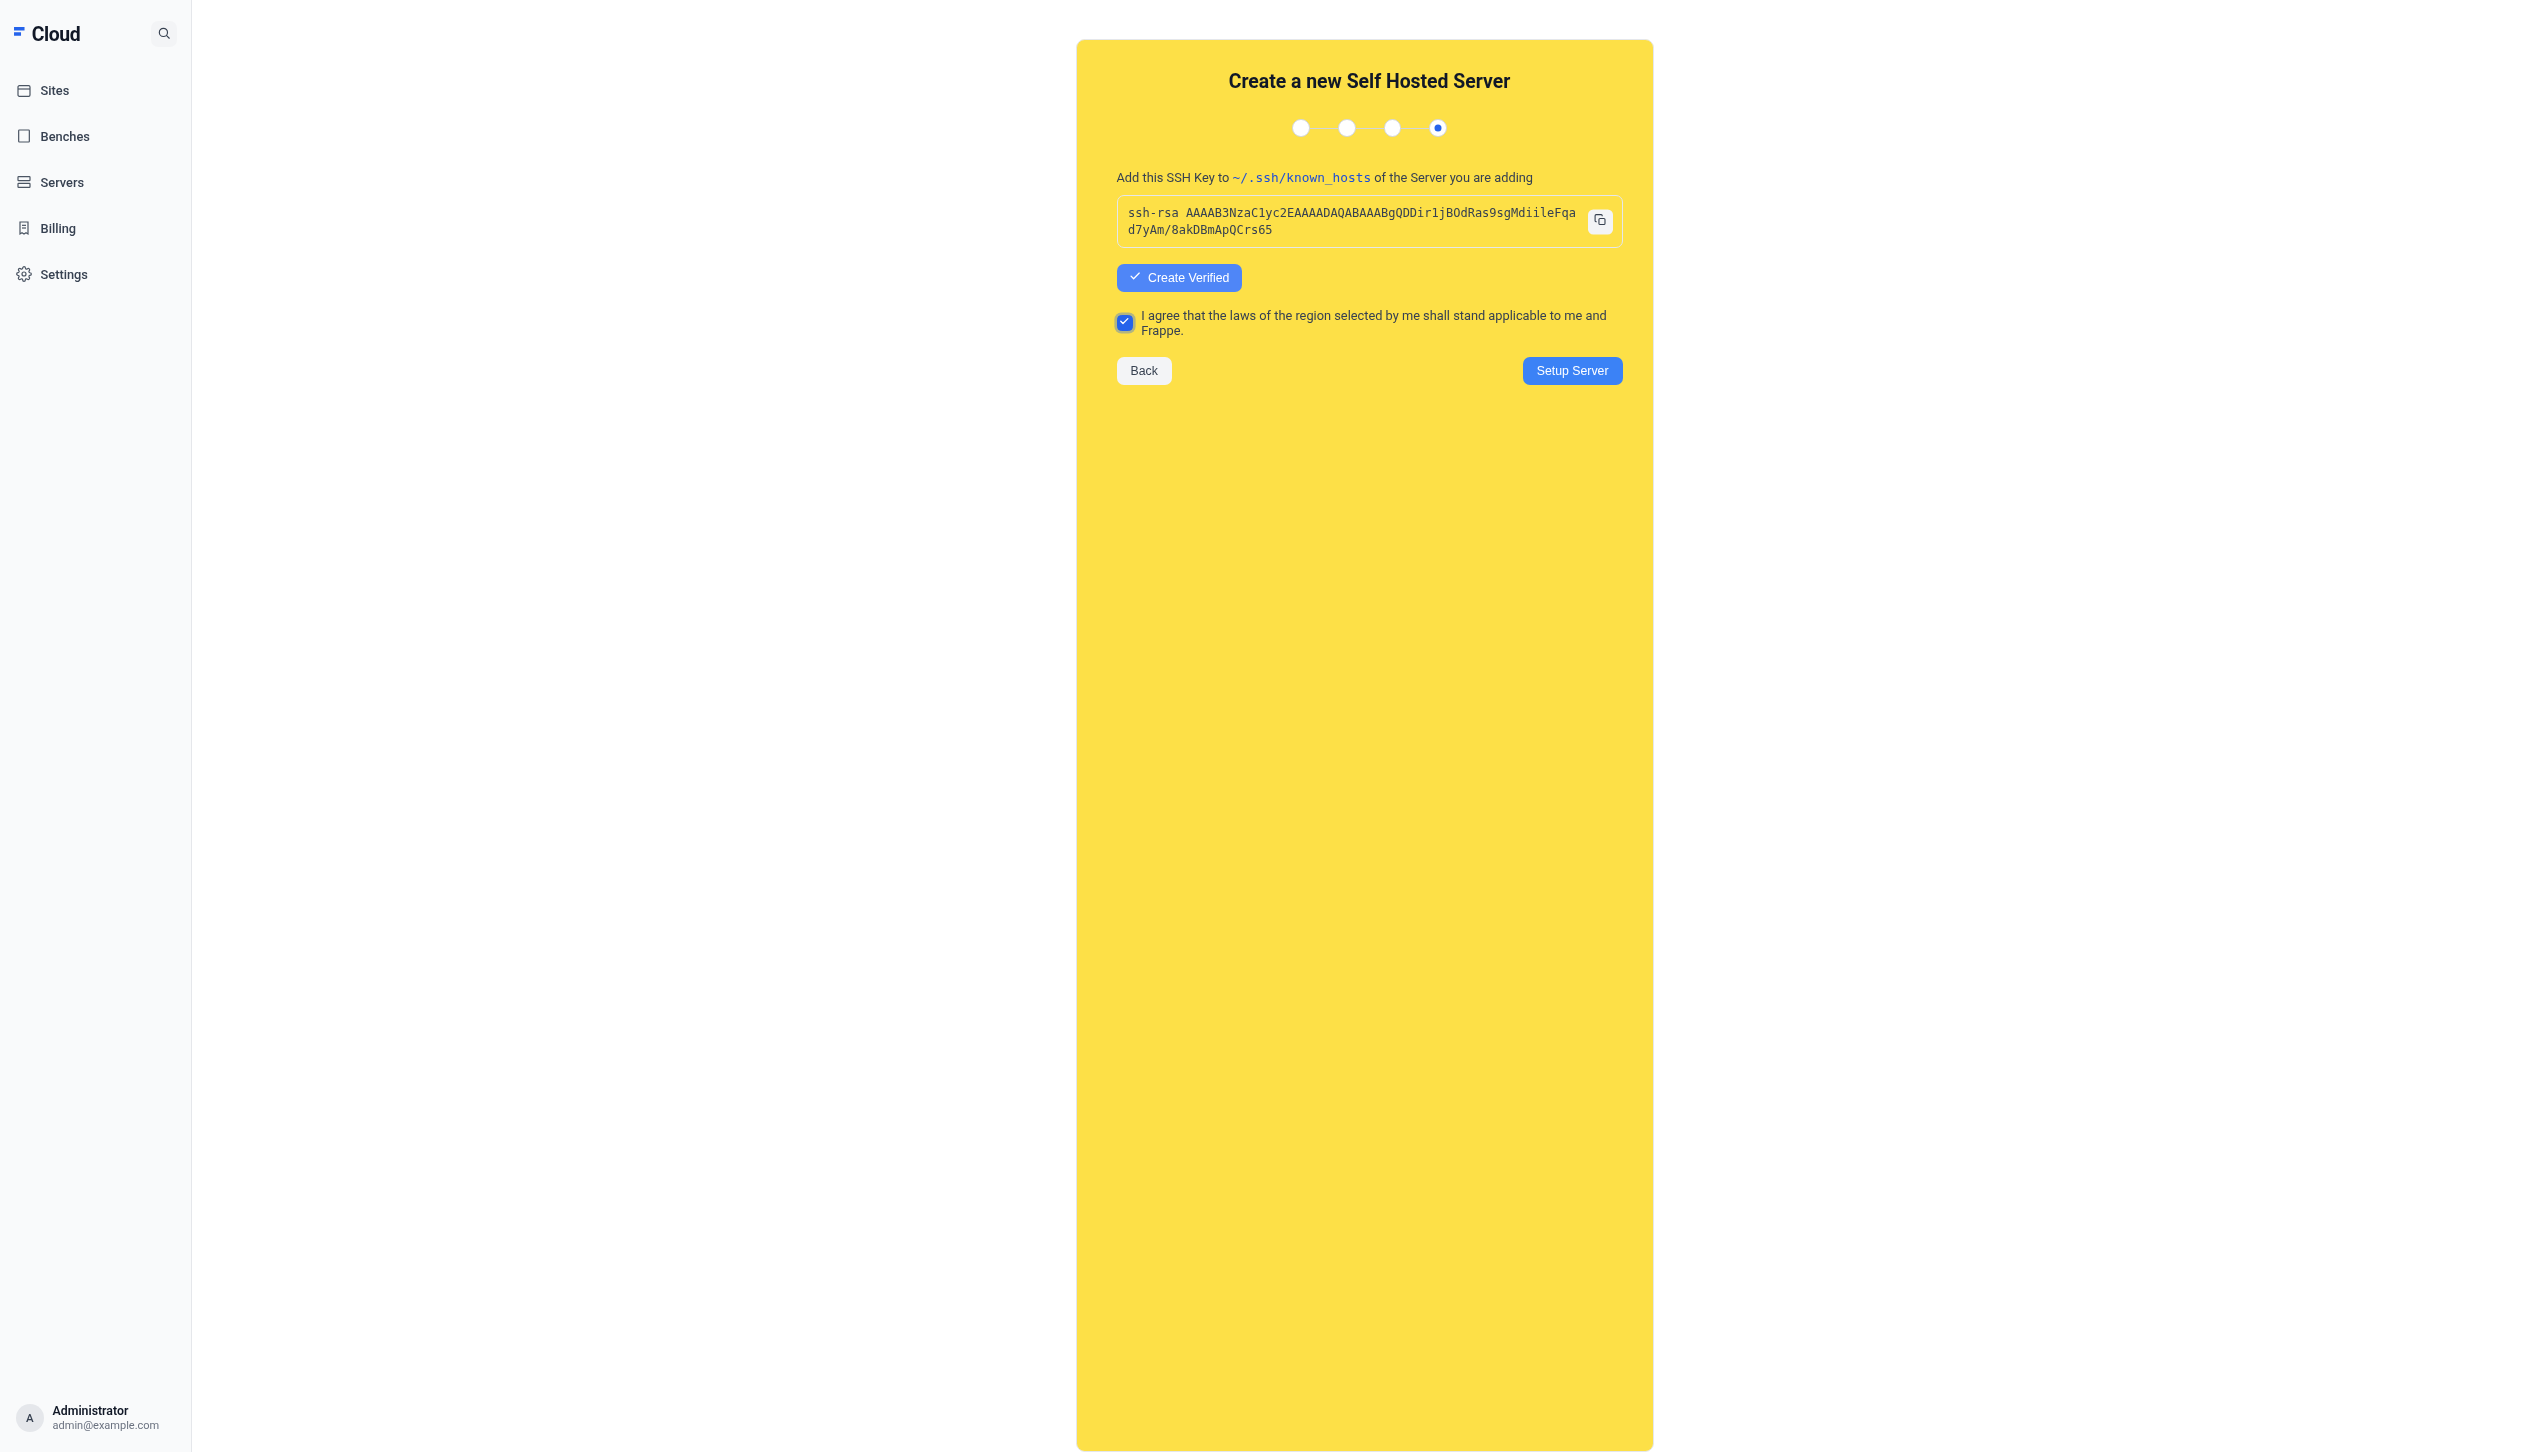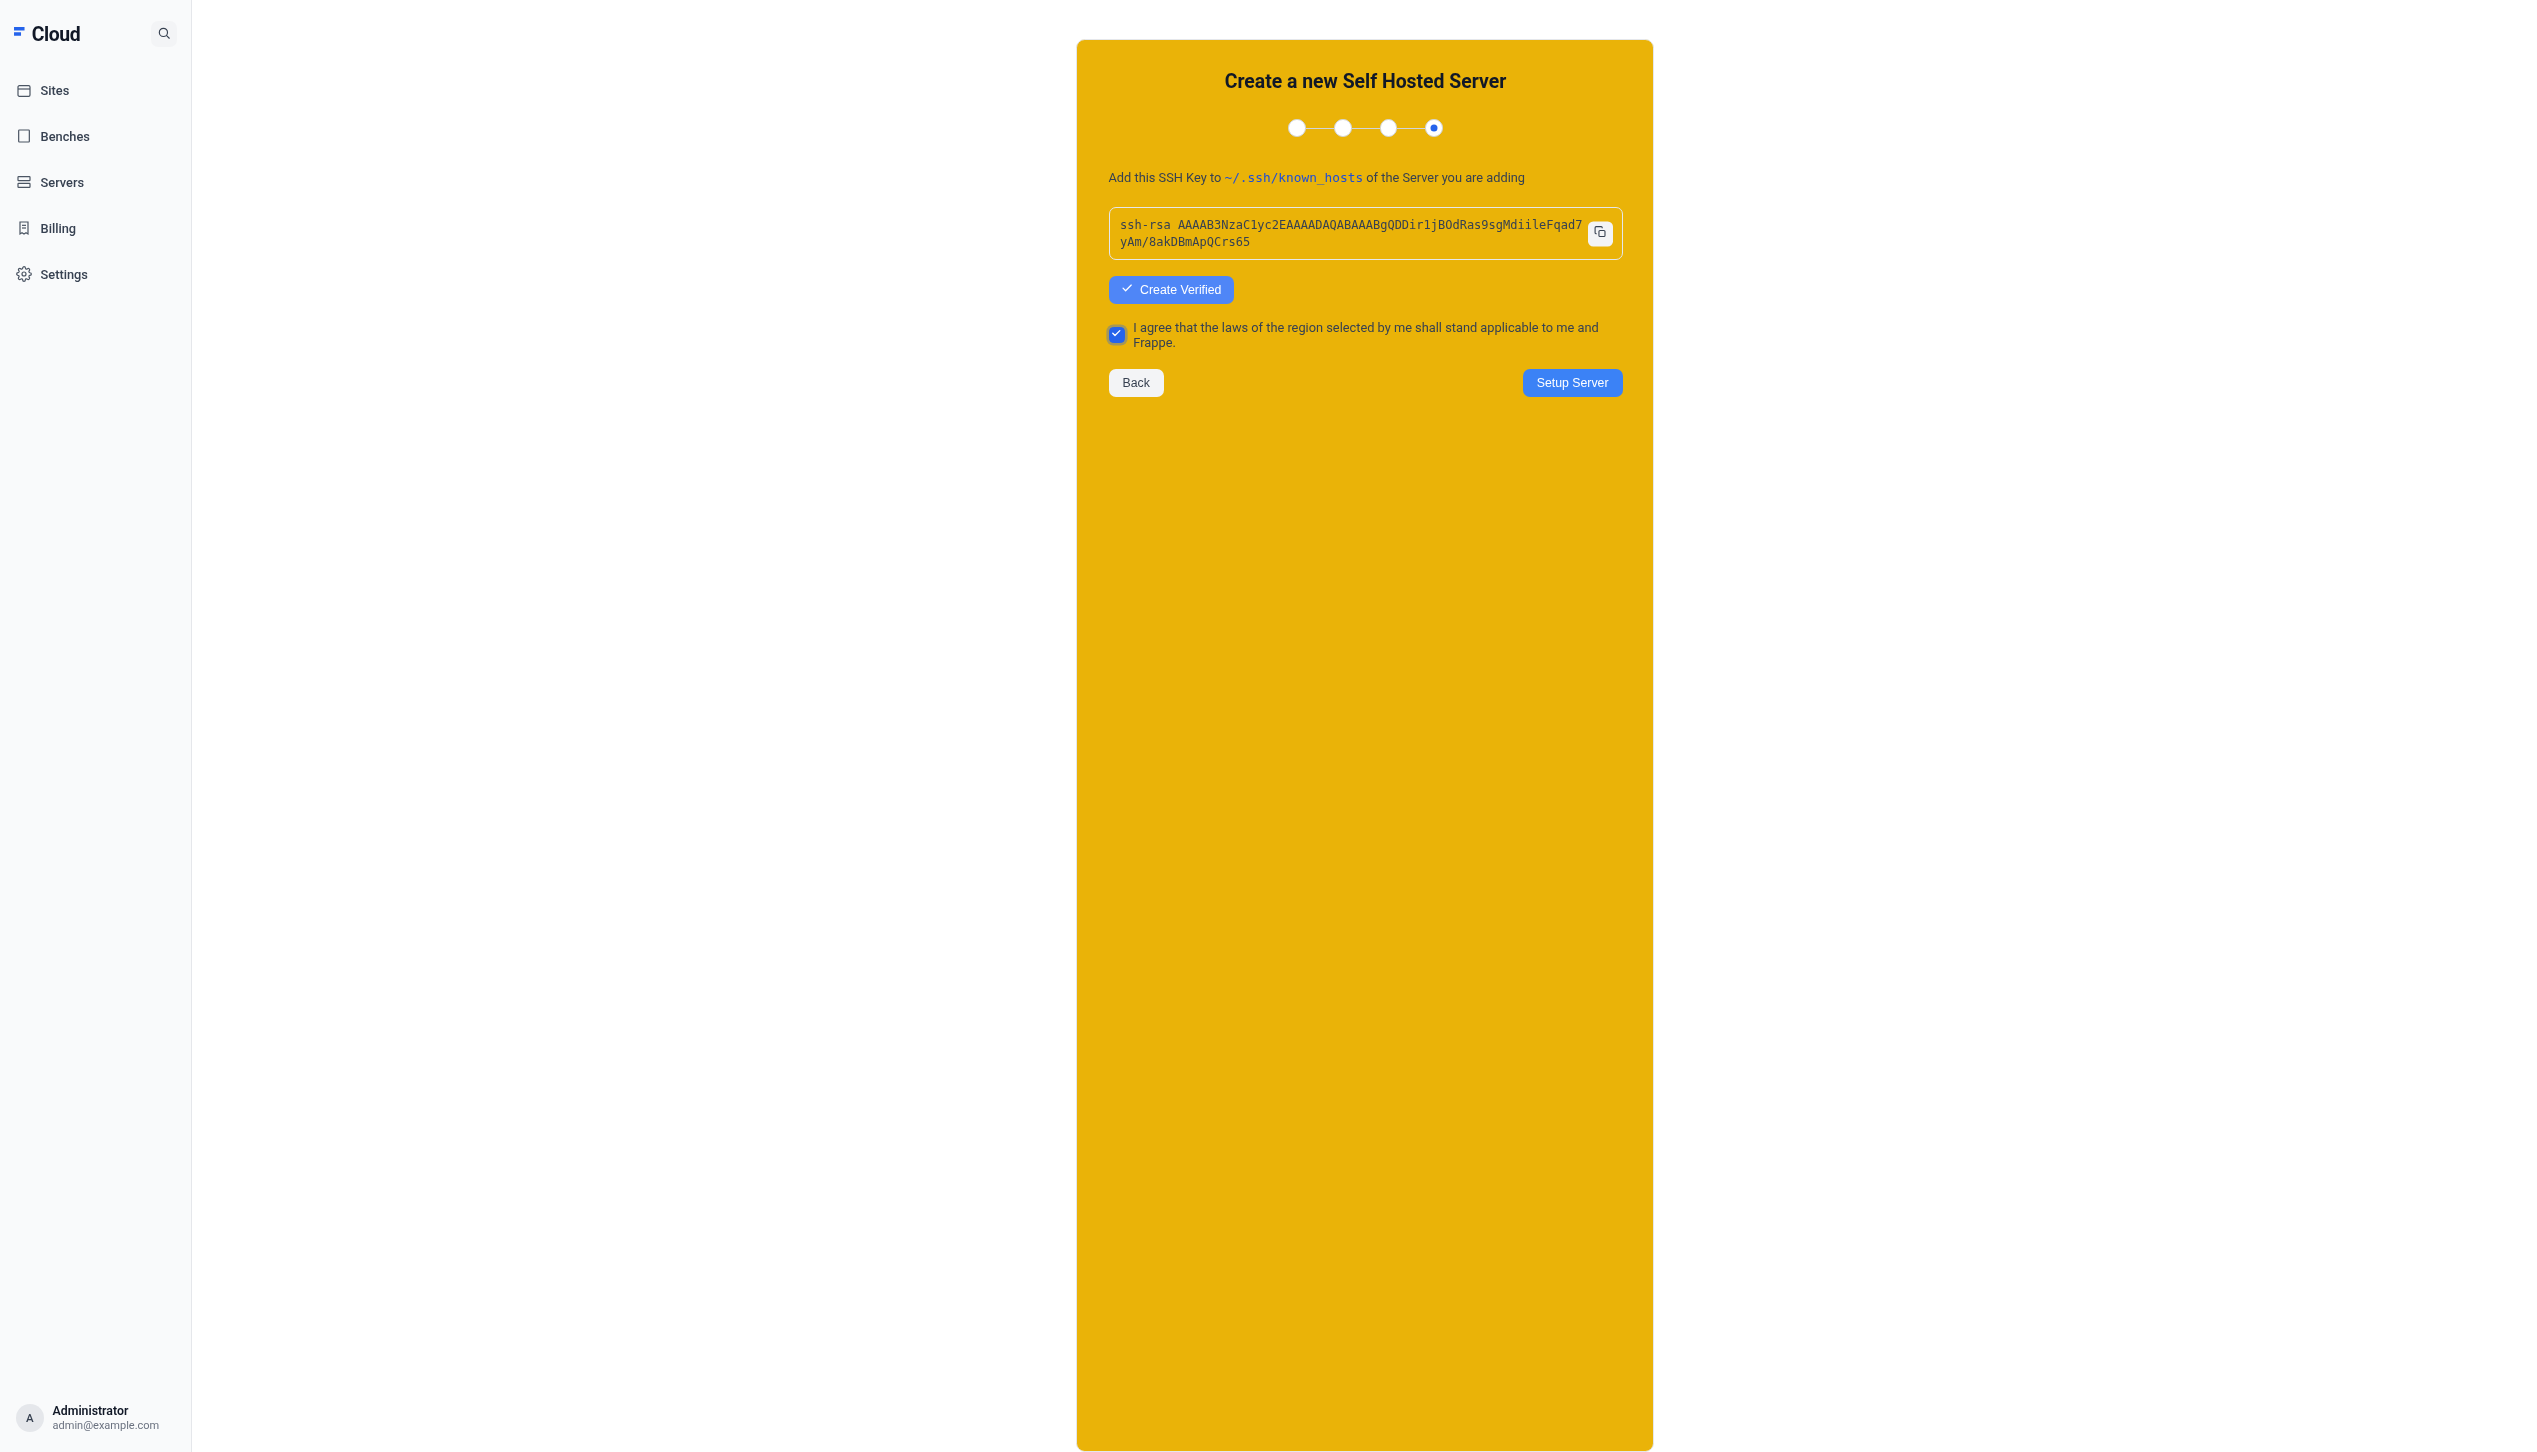--- a/index.html
+++ b/index.html
@@ -123,22 +123,22 @@
       overflow-y: auto;
       background: #ffffff;
       display: flex;
       justify-content: center;
       padding-top: 39px;
     }
     .card {
       width: 578px;
       border: 0.9px solid #e5e7eb;
       border-radius: 8.8px;
-      padding: 30px 30px 30px 32px;
-      background: #eab308;
+      padding: 30px 30px 30px 40px;
+      background: #fde047;
     }
     .card-title {
       font-size: 19.4px;
       font-weight: 700;
       text-align: center;
       color: #111827;
       margin-bottom: 26.4px;
     }
     .stepper {
       display: flex;
@@ -167,21 +167,21 @@
       background: #2563eb;
     }
     .step-line {
       width: 28px;
       height: 0.9px;
       background: #d1d5db;
     }
     .instruction {
       font-size: 12.8px;
       color: #374151;
-      margin-bottom: 22px;
+      margin-bottom: 10px;
     }
     .instruction .path {
       font-family: ui-monospace, SFMono-Regular, Menlo, Monaco, Consolas, monospace;
       color: #1d4ed8;
     }
     .ssh-box {
       border: 0.9px solid #e5e7eb;
       border-radius: 7px;
       padding: 8.8px 39px 8.8px 10.6px;
       font-family: ui-monospace, SFMono-Regular, Menlo, Monaco, Consolas, monospace;

